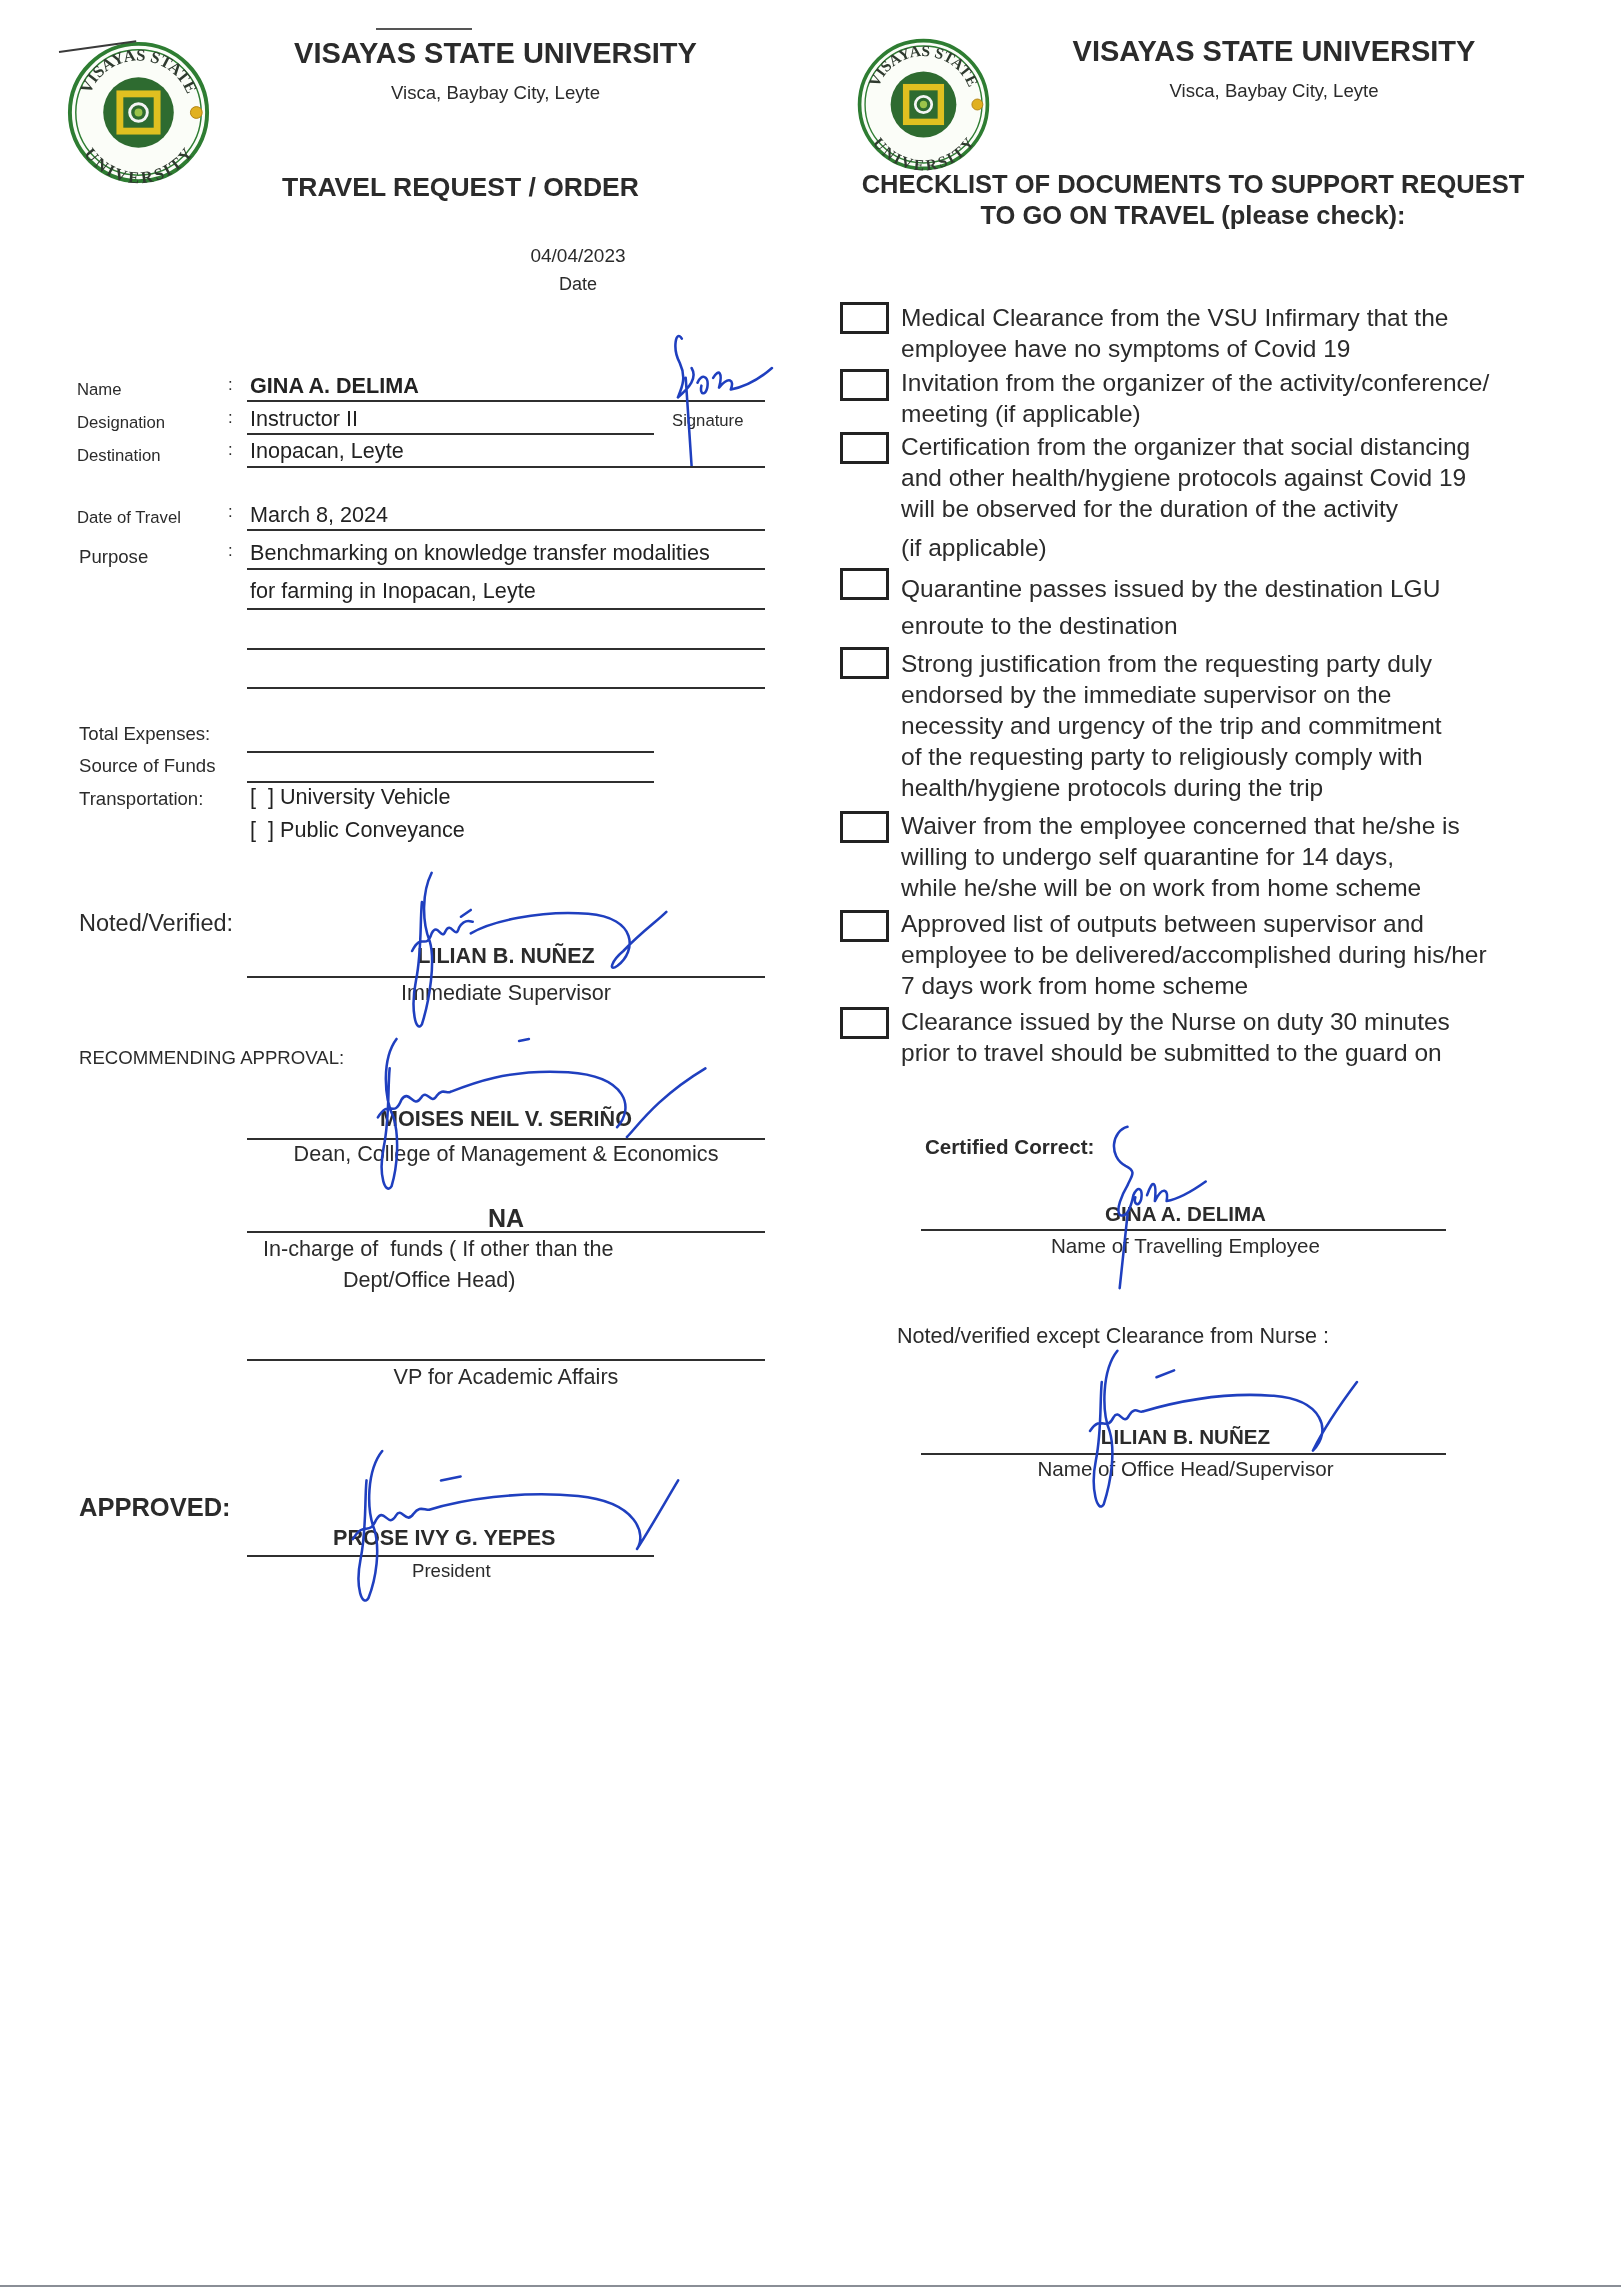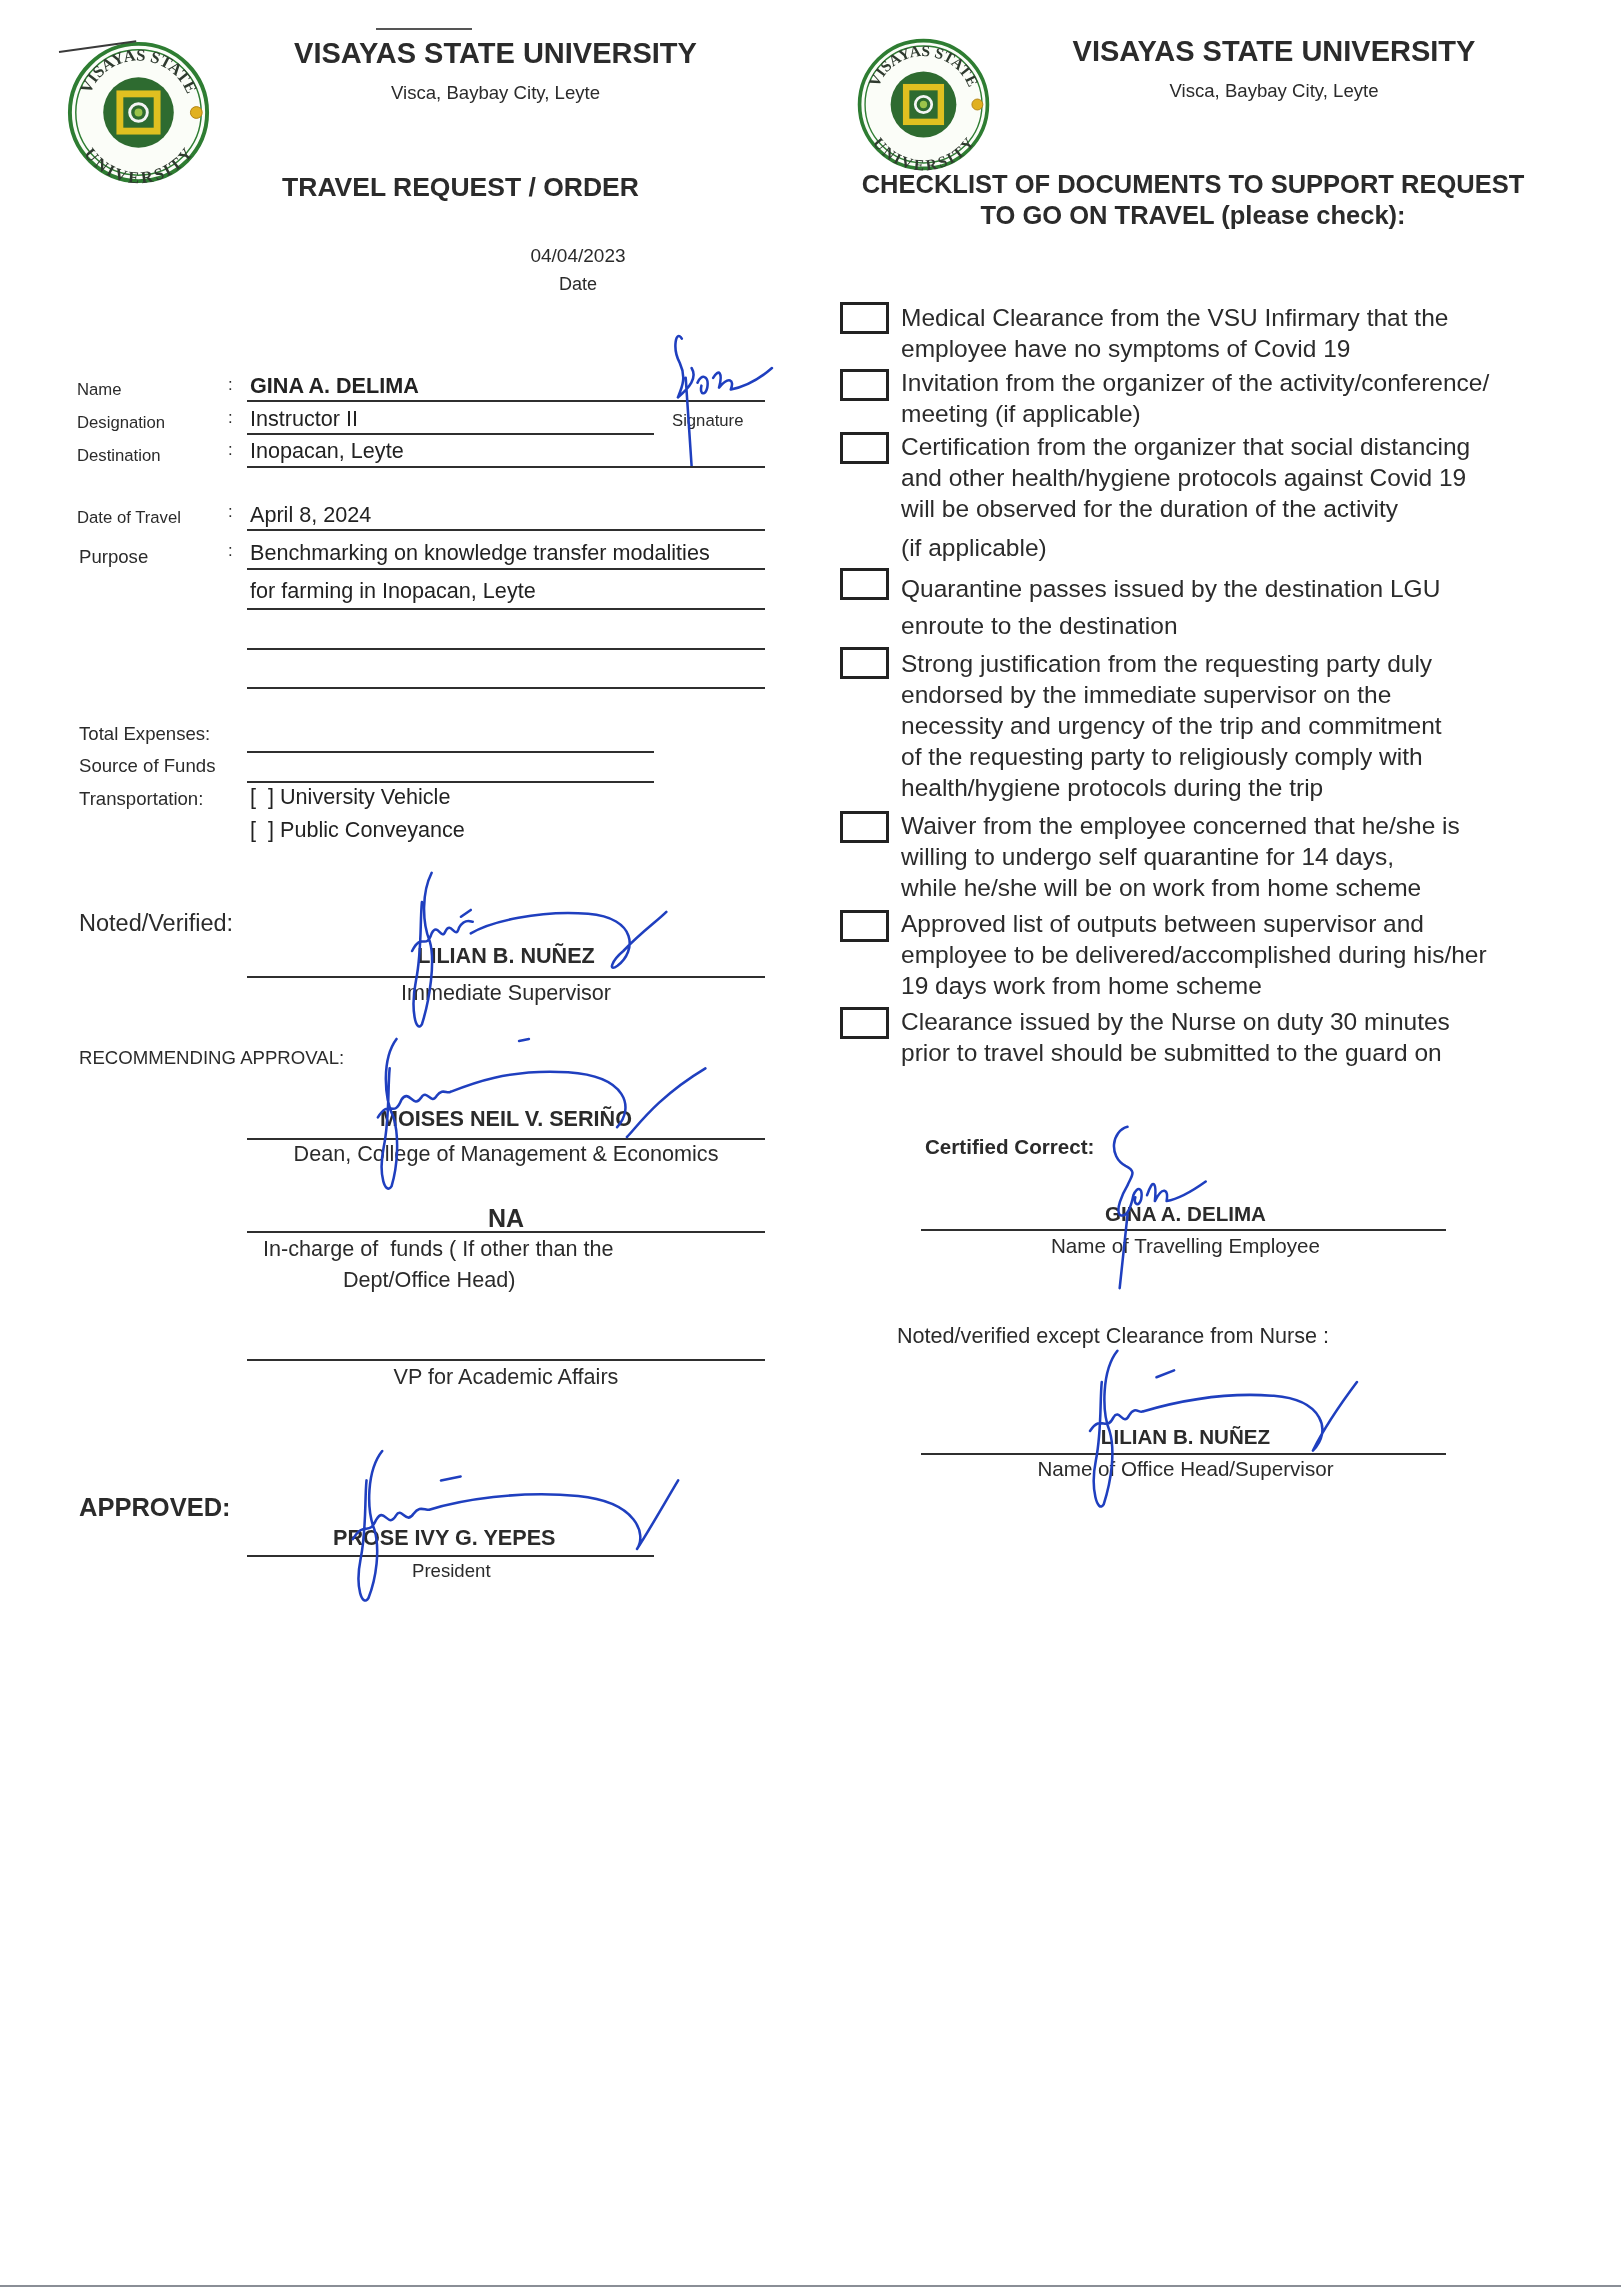--- a/index.html
+++ b/index.html
@@ -69,21 +69,21 @@
   <div class="abs lbl-sm" style="left:228px;top:440px;">:</div>
   <div class="abs val" style="left:250px;top:438px;">Inopacan, Leyte</div>
   <div class="line" style="left:247px;top:466px;width:518px;"></div>
 
   <svg class="sig" style="left:662px;top:319px;" width="118" height="147" viewBox="0 0 120 150">
     <path d="M20 20 C14 10, 10 30, 18 45 C25 60, 20 70, 16 80 C28 70, 36 60, 30 50 M24 60 L30 150 M36 65 C40 55,48 58,46 70 C44 78,38 78,40 68 M52 60 C58 50, 62 55, 58 70 C68 58, 74 62, 70 72 C80 70, 95 65, 112 50"></path>
   </svg>
 
   <div class="abs lbl-sm" style="left:77px;top:508px;">Date of Travel</div>
   <div class="abs lbl-sm" style="left:228px;top:502px;">:</div>
-  <div class="abs val" style="left:250px;top:502px;">April 8, 2024</div>
+  <div class="abs val" style="left:250px;top:502px;">March 8, 2024</div>
   <div class="line" style="left:247px;top:529px;width:518px;"></div>
 
   <div class="abs lbl-md" style="left:79px;top:546px;">Purpose</div>
   <div class="abs lbl-sm" style="left:228px;top:541px;">:</div>
   <div class="abs val" style="left:250px;top:540px;">Benchmarking on knowledge transfer modalities</div>
   <div class="line" style="left:247px;top:568px;width:518px;"></div>
   <div class="abs val" style="left:250px;top:578px;">for farming in Inopacan, Leyte</div>
   <div class="line" style="left:247px;top:608px;width:518px;"></div>
   <div class="line" style="left:247px;top:648px;width:518px;"></div>
   <div class="line" style="left:247px;top:687px;width:518px;"></div>
@@ -197,21 +197,21 @@
     <div class="item-text" style="top:810px;">
       <div>Waiver from the employee concerned that he/she is</div>
       <div>willing to undergo self quarantine for 14 days,</div>
       <div>while he/she will be on work from home scheme</div>
     </div>
 
     <div class="cb" style="left:840px;top:910px;"></div>
     <div class="item-text" style="top:908px;">
       <div>Approved list of outputs between supervisor and</div>
       <div>employee to be delivered/accomplished during his/her</div>
-      <div>19 days work from home scheme</div>
+      <div>7 days work from home scheme</div>
     </div>
 
     <div class="cb" style="left:840px;top:1007px;"></div>
     <div class="item-text" style="top:1006px;">
       <div>Clearance issued by the Nurse on duty 30 minutes</div>
       <div>prior to travel should be submitted to the guard on</div>
     </div>
   </div>
 
   <div class="abs bold" style="left:925px;top:1135px;font-size:20.6px;">Certified Correct:</div>

